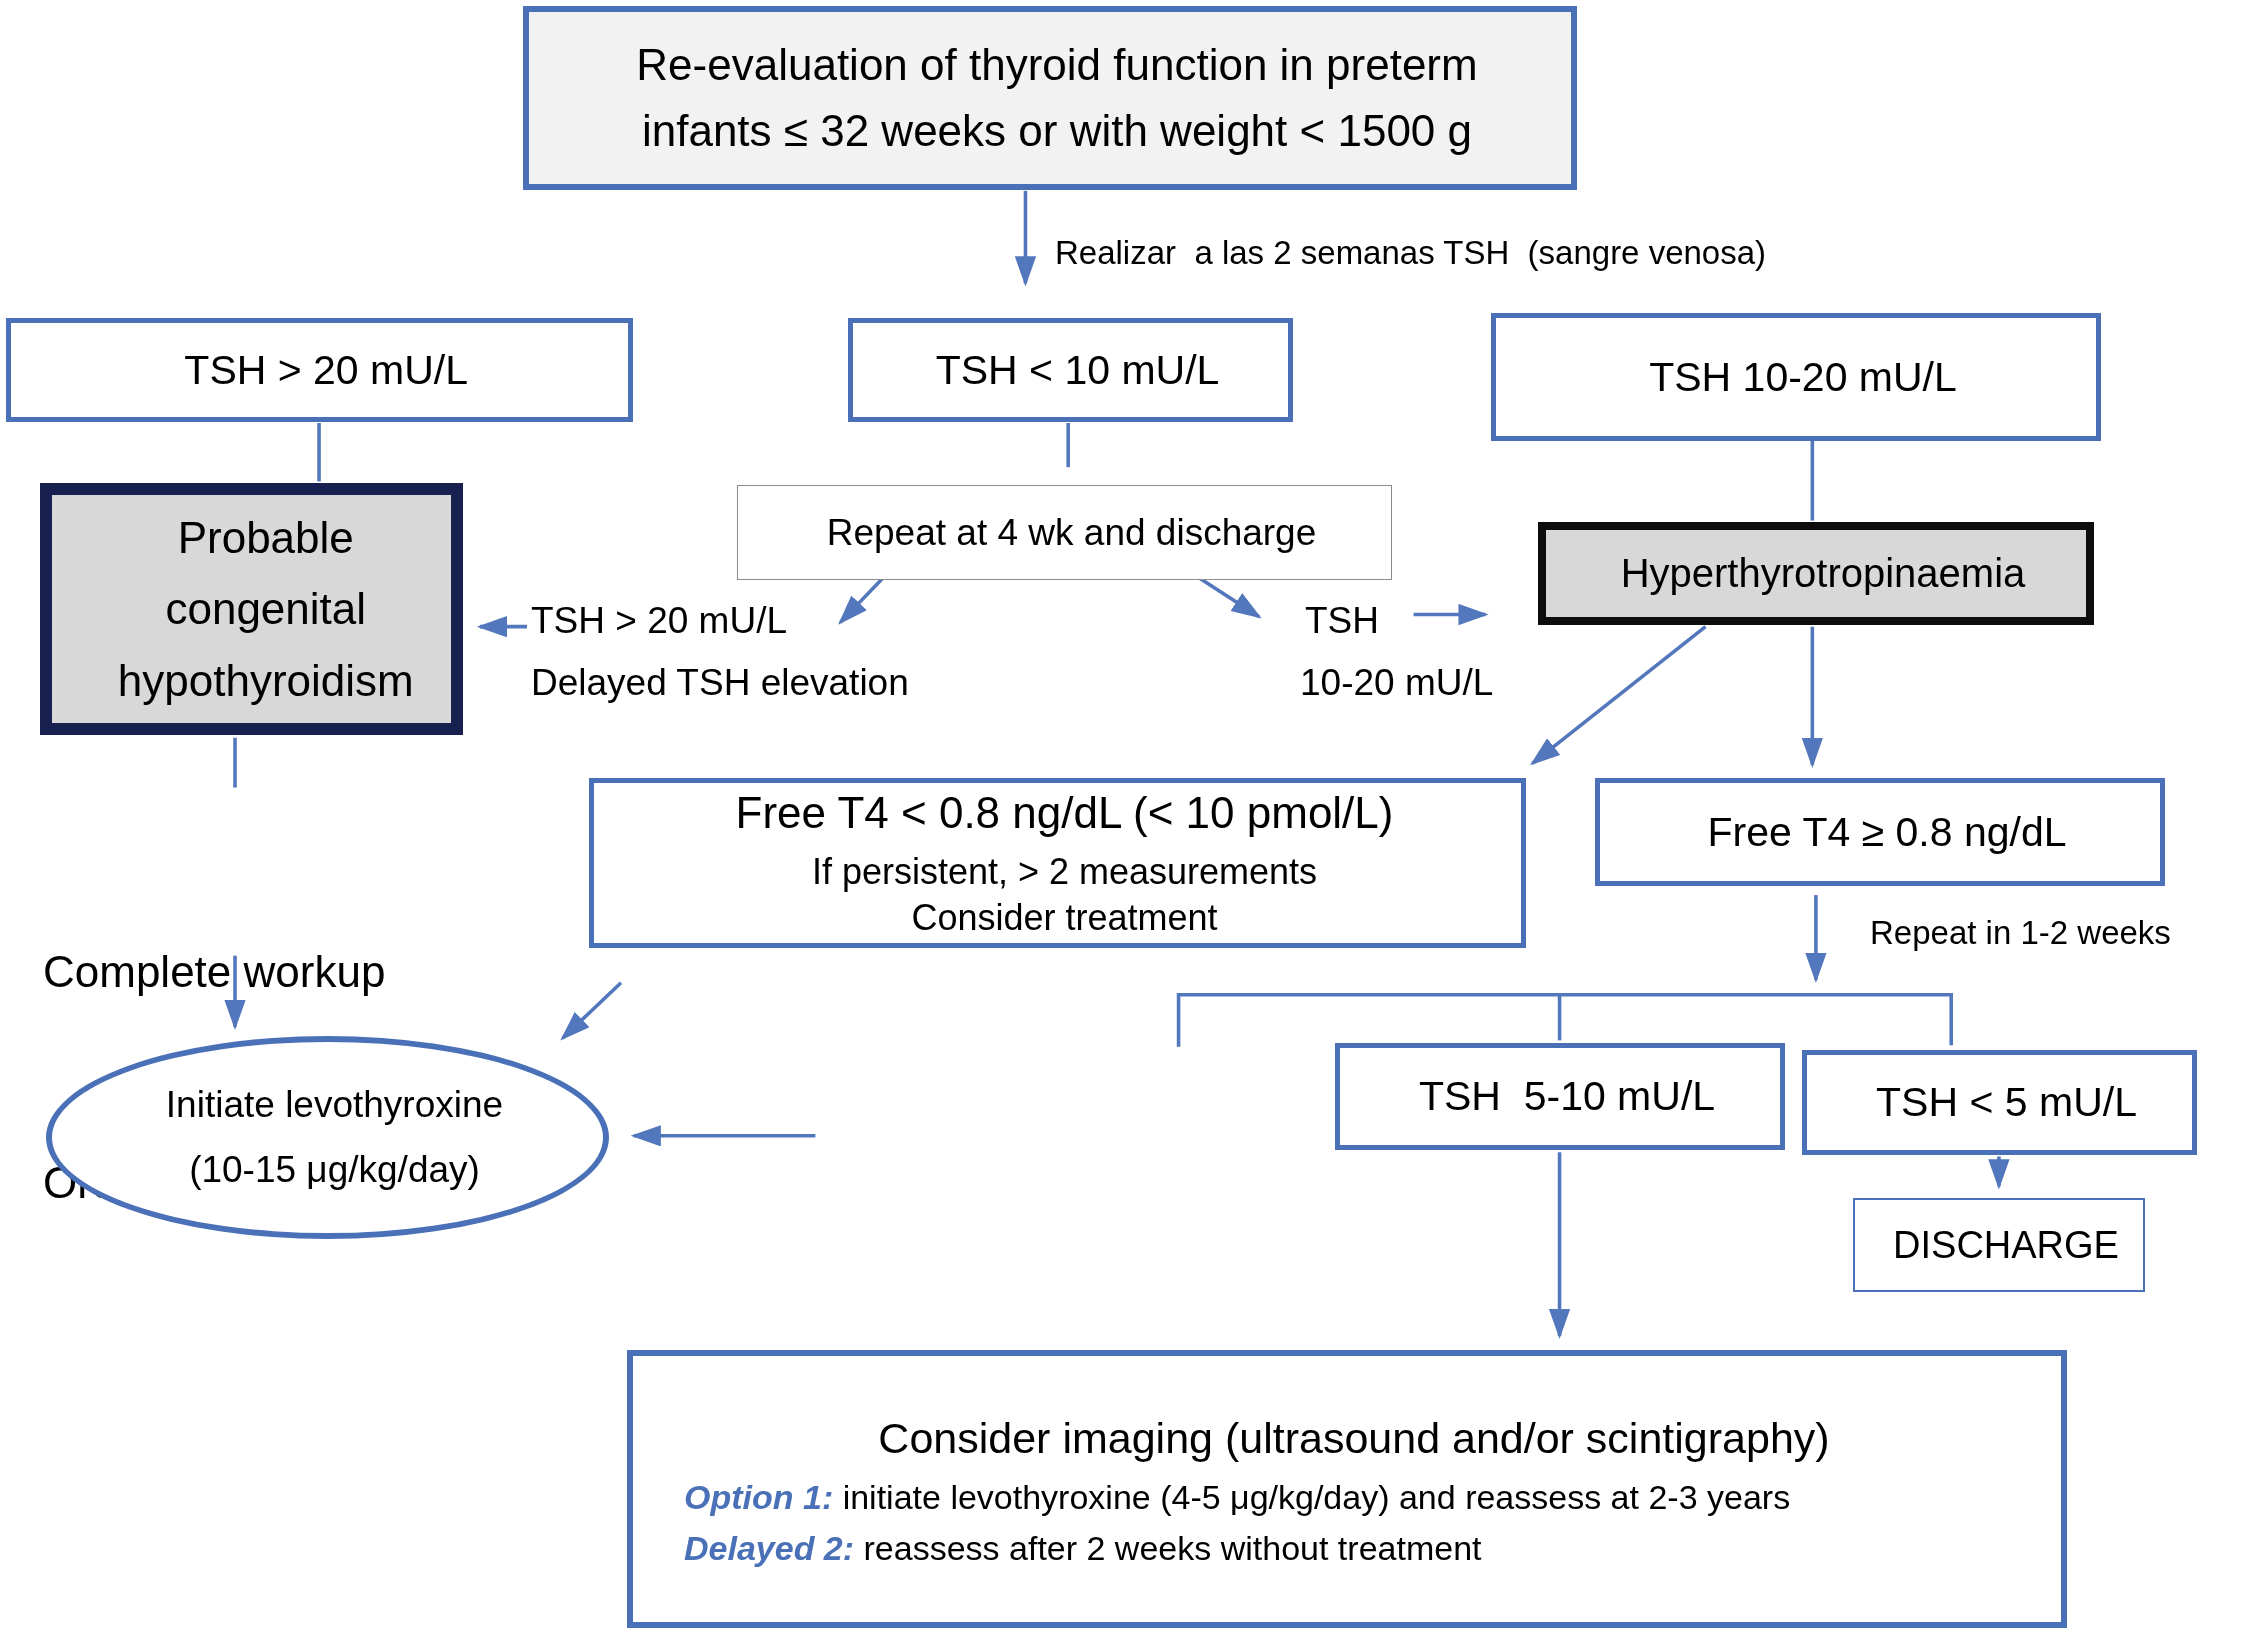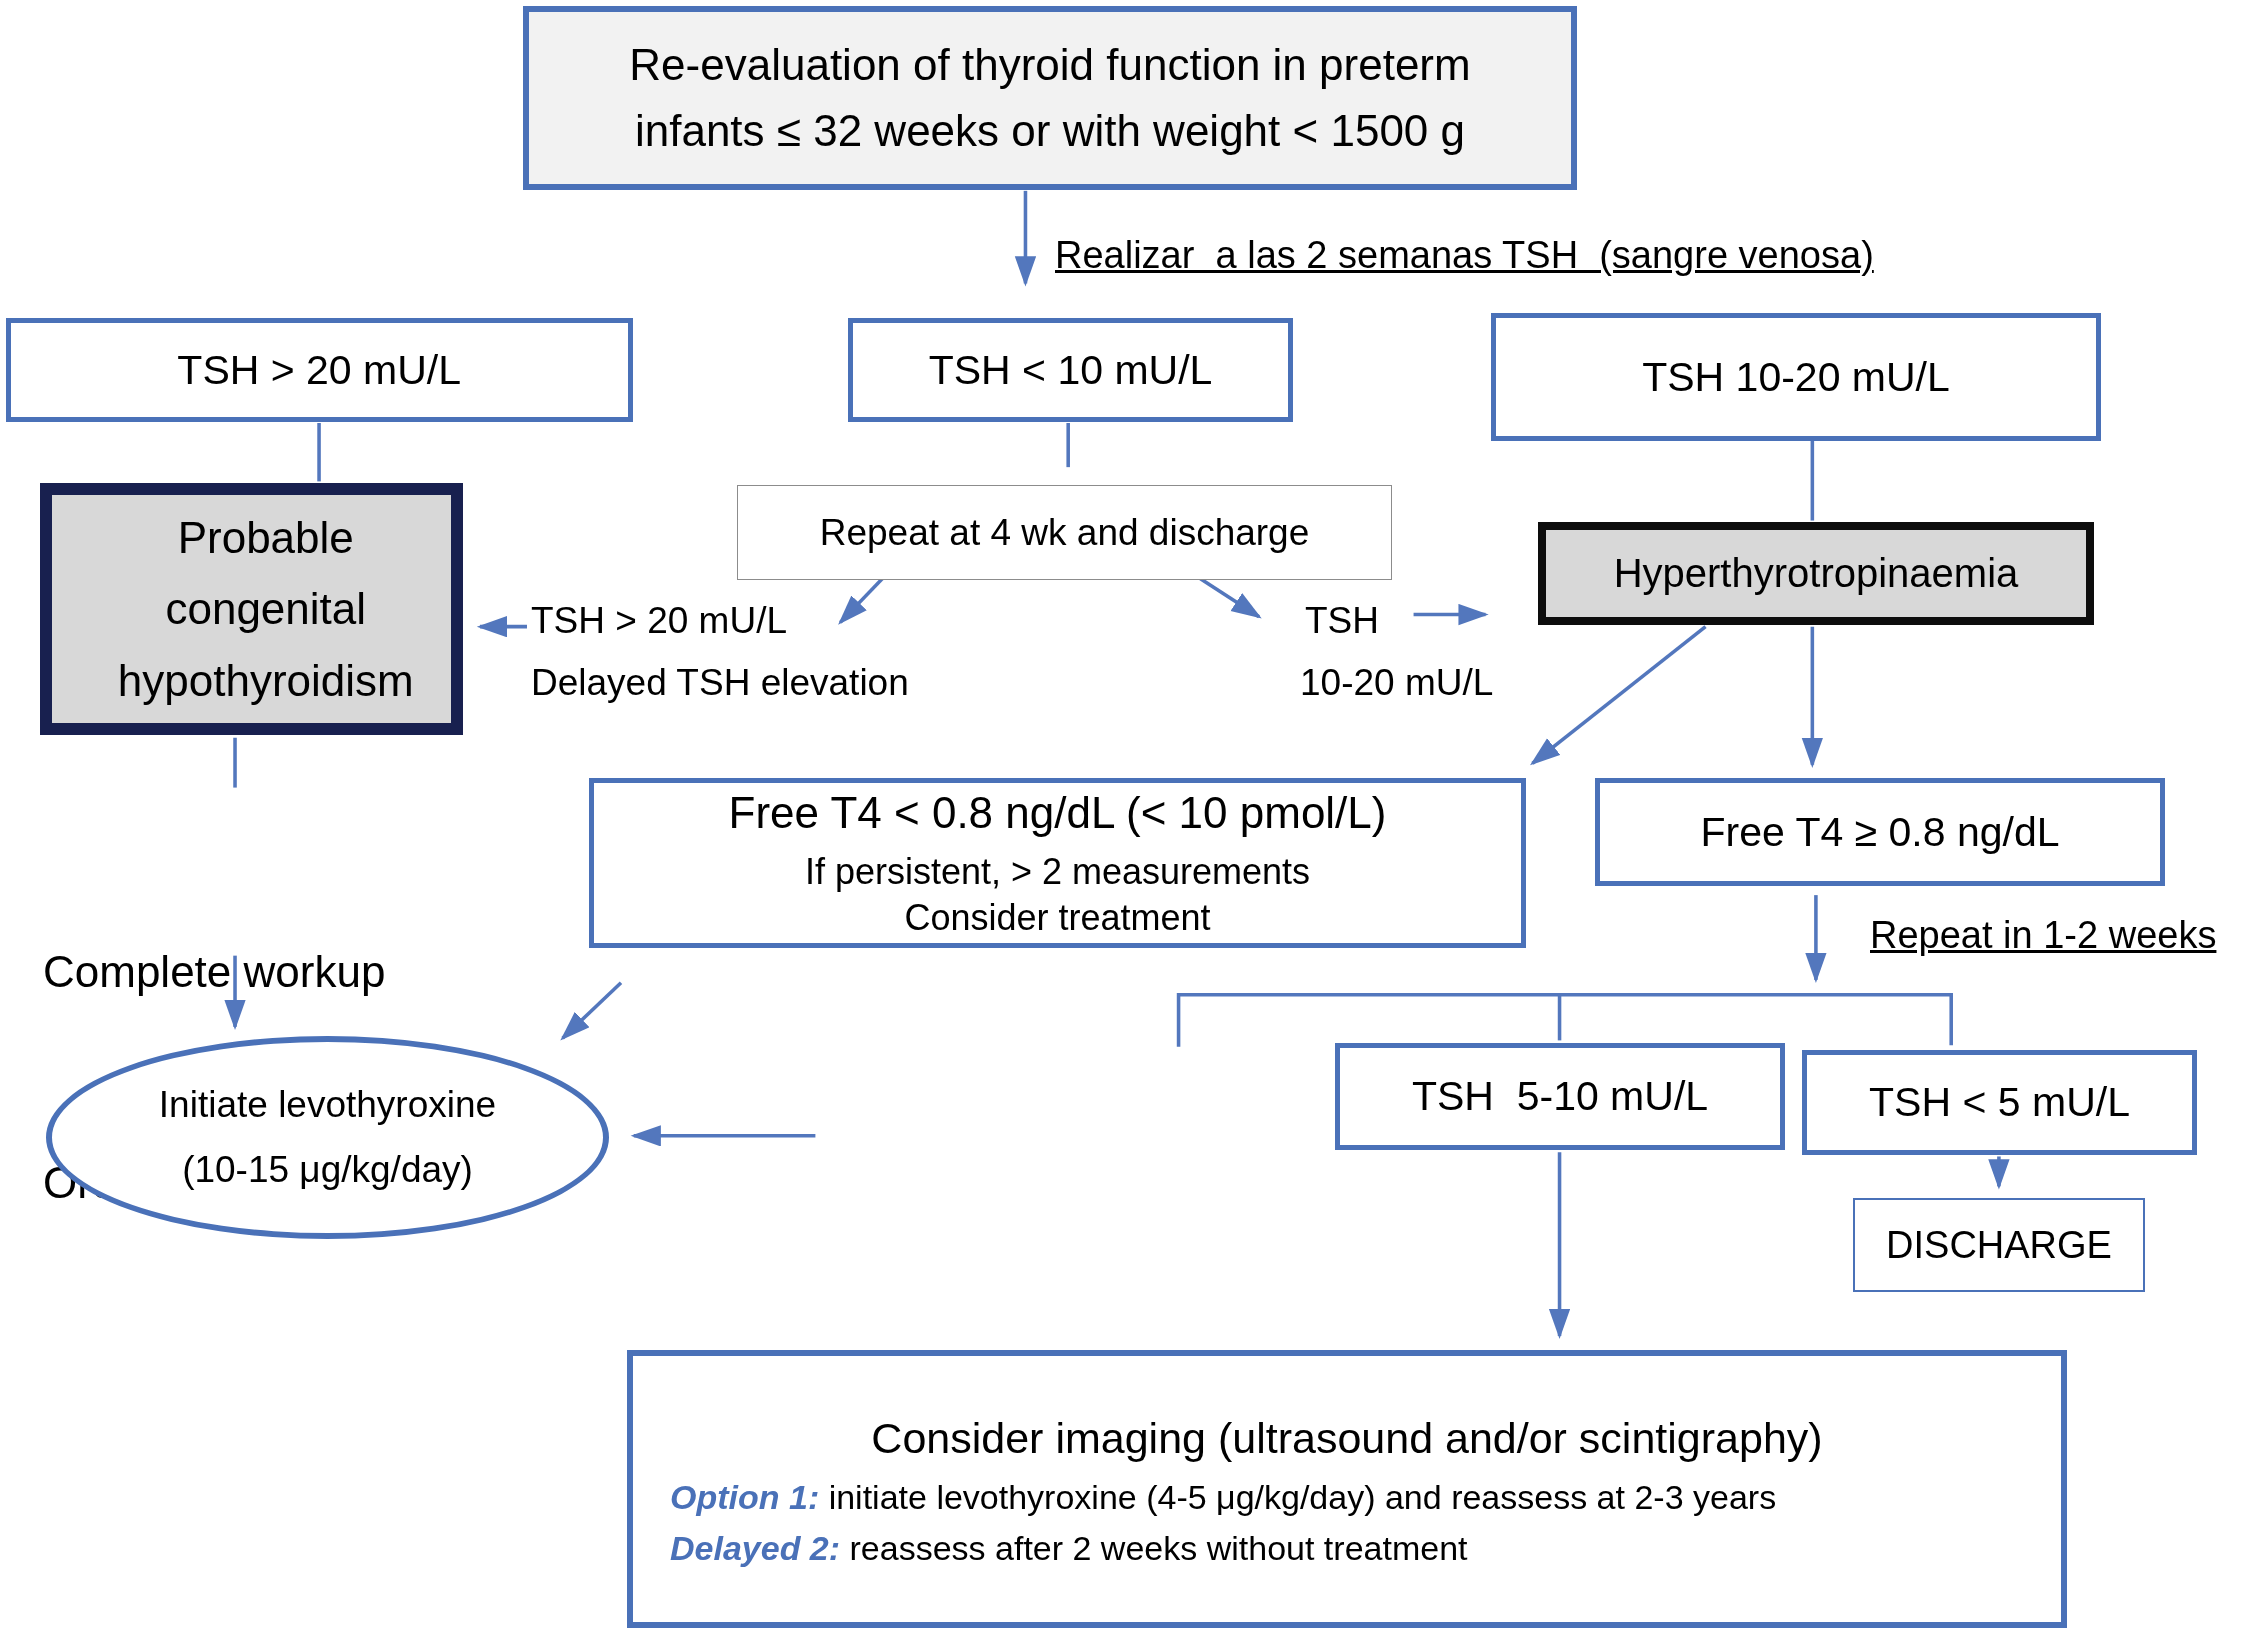--- a/index.html
+++ b/index.html
@@ -9,36 +9,36 @@
     --black:#0d0d0d;
     --grayfill:#d8d8d8;
     --lightfill:#f2f2f2;
     --graybrd:#8c8c8c;
   }
   html,body{margin:0;padding:0;background:#ffffff;}
   body{font-family:"Liberation Sans","DejaVu Sans",sans-serif;color:#000;}
   #canvas{position:relative;width:2261px;height:1635px;overflow:hidden;background:#fff;}
   #connectors{position:absolute;left:0;top:0;z-index:1;}
   .node{position:absolute;z-index:2;box-sizing:border-box;display:flex;flex-direction:column;
-        align-items:center;justify-content:center;text-align:center;background:#fff;}
+        align-items:center;justify-content:center;text-align:center;background:#fff;padding-left:14px;}
   .box{border:5px solid var(--blue);font-size:41px;}
   .title-box{background:var(--lightfill);border:6.4px solid var(--blue);font-size:44px;line-height:1.5;}
   .thin-box{border:1.4px solid var(--graybrd);font-size:37px;}
   .probable-box{background:var(--grayfill);border:12px solid var(--navy);font-size:44px;
         align-items:center;text-align:left;padding-left:28.5px;line-height:1.62;justify-content:center;}
   .hyper-box{background:var(--grayfill);border:8.5px solid var(--black);font-size:40px;}
   .freet4low-box{font-size:36px;line-height:1.28;}
   .freet4low-box .bigline{font-size:44px;margin-bottom:7.1px;}
   .ellipse{border:6.4px solid var(--blue);border-radius:50%;font-size:37px;row-gap:23px;background:#fff;}
   .discharge-box{border:2.8px solid var(--blue);font-size:38px;}
   .imaging-box{border:6.4px solid var(--blue);font-size:43px;line-height:1.28;align-items:center;}
   .imaging-box .optline{align-self:flex-start;padding-left:37px;font-size:34px;margin-top:13px;line-height:1.1;}
   .opt-label{color:var(--blue);font-weight:bold;font-style:italic;}
   .floating{position:absolute;z-index:2;font-size:37px;white-space:pre;background:transparent;}
-  .small-label{font-size:38px;text-decoration:underline;}
+  .small-label{font-size:33px;}
   .workup{font-size:44px;line-height:1.6;}
 </style>
 </head>
 <body>
 
 <div id="canvas">
 
   <svg id="connectors" width="2261" height="1635" viewBox="0 0 3175 2296">
     <defs>
       <marker id="ah" markerWidth="10" markerHeight="8" refX="7.6" refY="3" orient="auto" markerUnits="strokeWidth">

